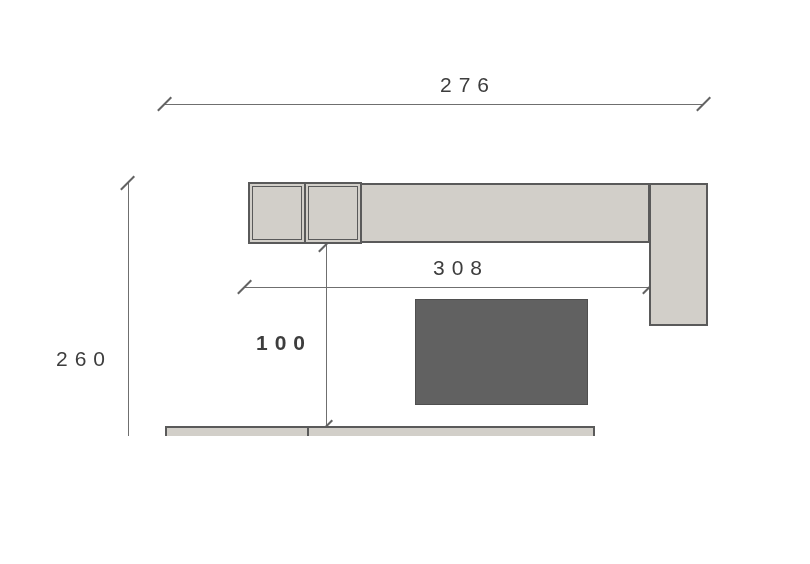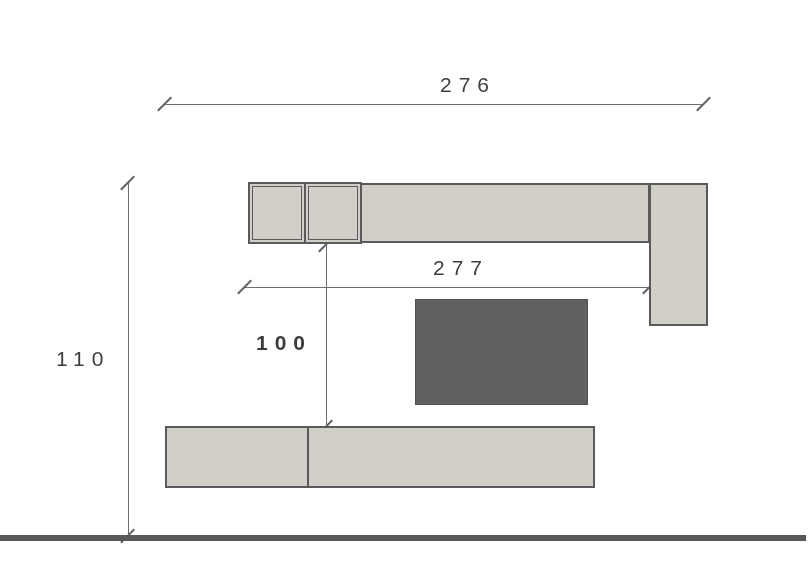--- a/index.html
+++ b/index.html
@@ -1,18 +1,18 @@
 <!DOCTYPE html>
 <html><head>
 <meta charset="utf-8">
 <style>
   html,body{margin:0;padding:0;background:#ffffff;}
   .canvas{
     position:relative;
-    width:810px;height:564px;
+    width:810px;height:436px;
     background:#ffffff;
     overflow:hidden;
     font-family:"Liberation Sans", sans-serif;
   }
   
   .hline{position:absolute;height:1.4px;background:#6f6f6f;}
   .vline{position:absolute;width:1.4px;background:#6f6f6f;}
   .tick{position:absolute;width:19px;height:1.8px;background:#636363;transform:rotate(-45deg);}
   .dim-label{
     position:absolute;
@@ -80,26 +80,26 @@
 </head>
 <body>
 
 <div class="canvas">
 
   <div class="dim-label" id="dim276-label">276</div>
   <div class="hline" id="dim276-line"></div>
   <div class="tick" id="dim276-tick-l"></div>
   <div class="tick" id="dim276-tick-r"></div>
 
-  <div class="dim-label" id="dim180-label">110</div>
+  <div class="dim-label" id="dim180-label">260</div>
   <div class="vline" id="dim180-line"></div>
   <div class="tick" id="dim180-tick-t"></div>
   <div class="tick" id="dim180-tick-b"></div>
 
-  <div class="dim-label" id="dim195-label">277</div>
+  <div class="dim-label" id="dim195-label">308</div>
   <div class="hline" id="dim195-line"></div>
   <div class="tick" id="dim195-tick-l"></div>
   <div class="tick" id="dim195-tick-r"></div>
 
   <div class="dim-label" id="dim100-label">100</div>
   <div class="vline" id="dim100-line"></div>
   <div class="tick" id="dim100-tick-t"></div>
   <div class="tick" id="dim100-tick-b"></div>
 
   <div class="cab" id="wall-cabinet-1">

